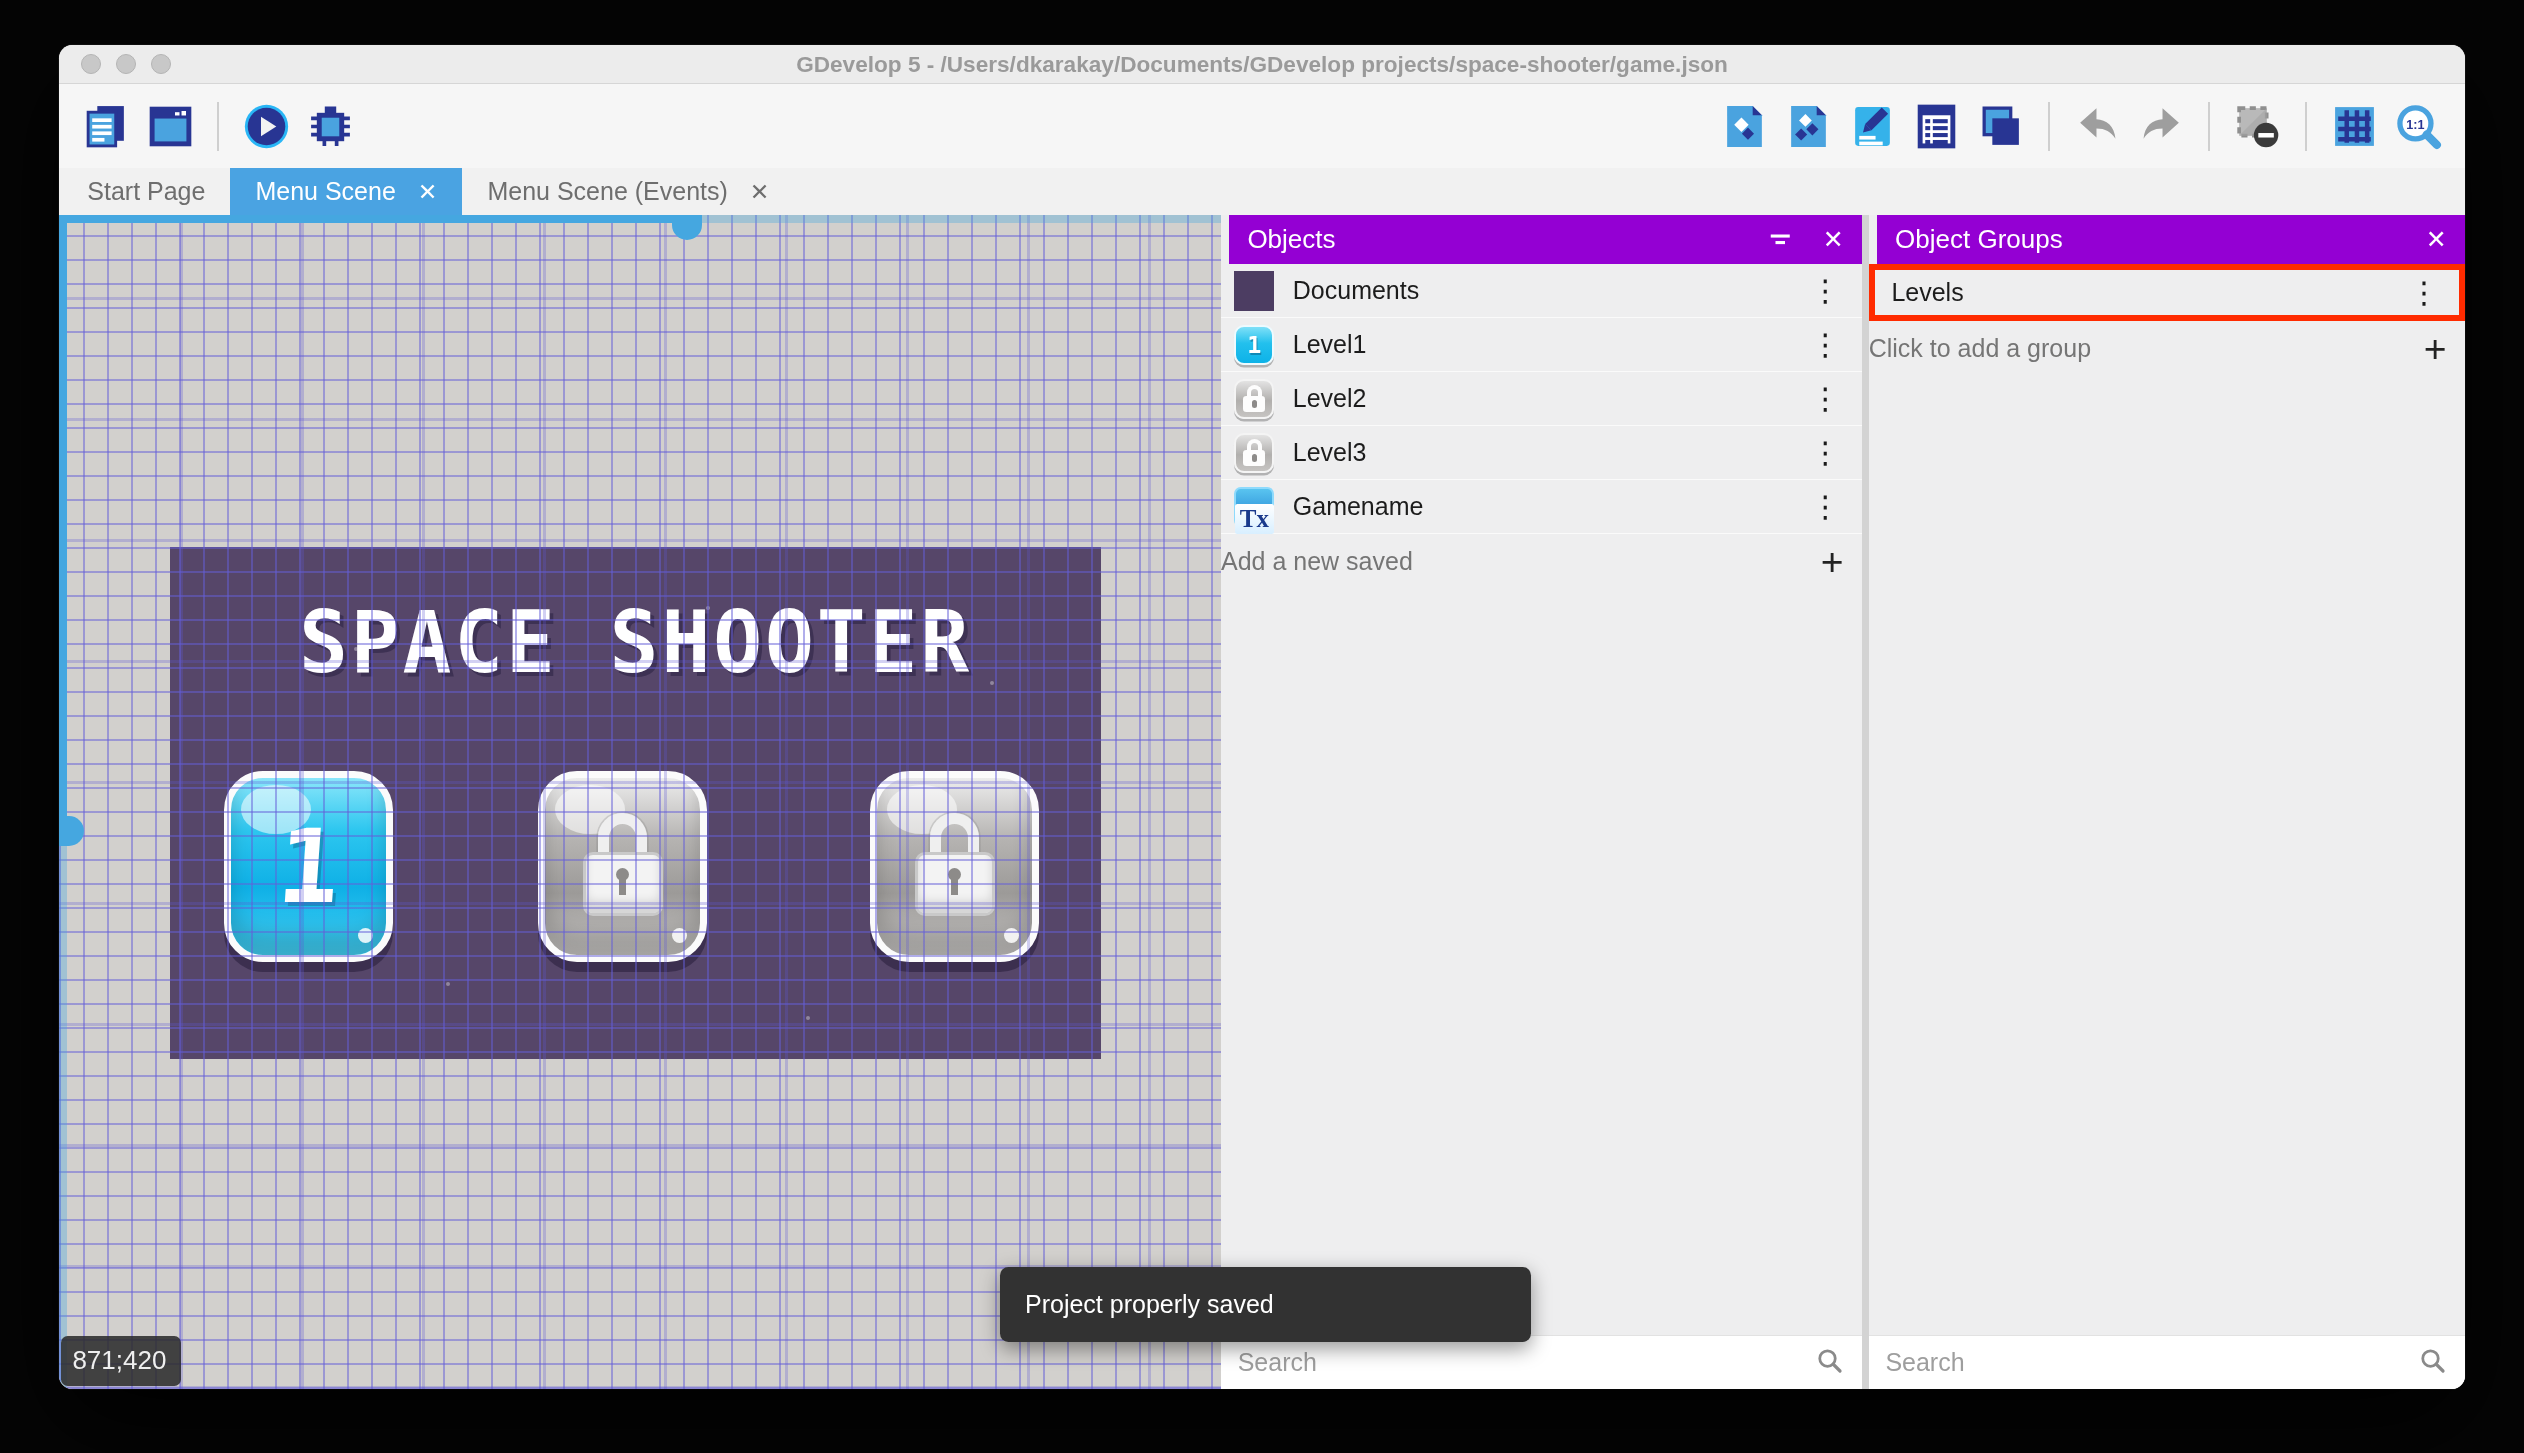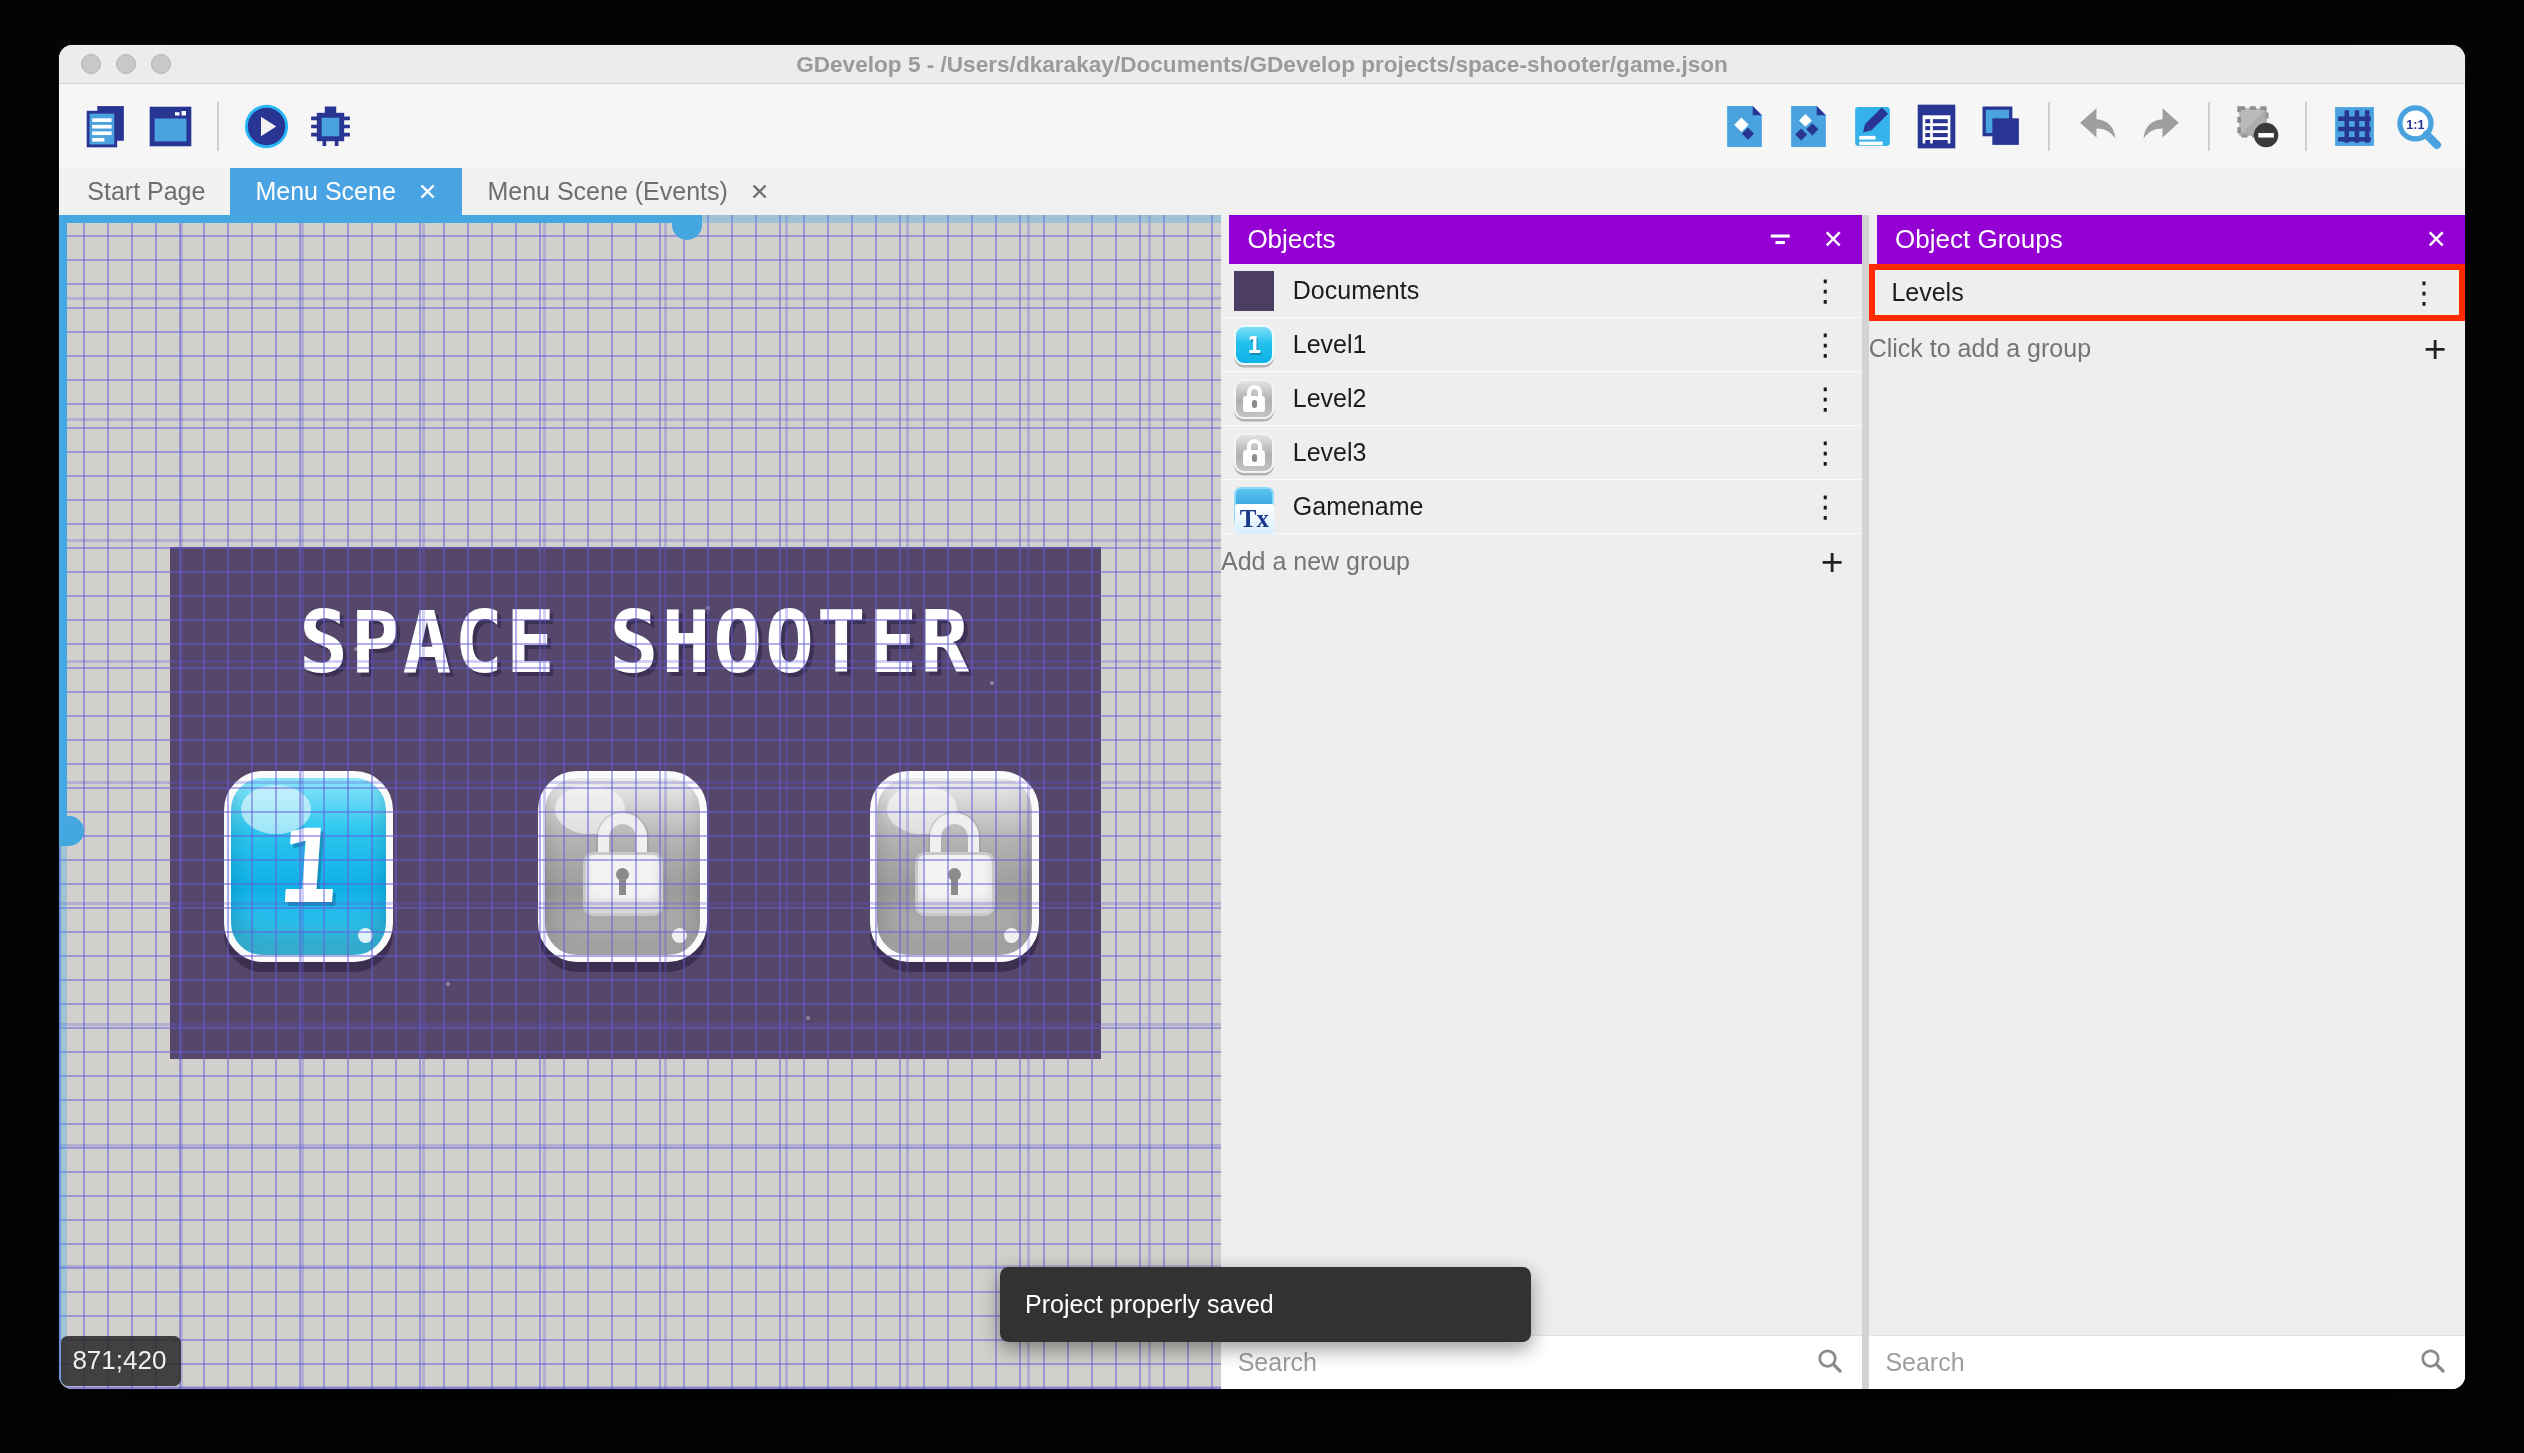--- a/index.html
+++ b/index.html
@@ -398,21 +398,21 @@
       </div>
       <div class="row">
         <div class="thumb thumb-text">
             <span class="tx">Tx</span>
           </div>
         <span class="row-label">Gamename</span>
         <span class="kebab">⋮</span>
       </div>
 
       <div class="add-row">
-        <span class="add-label">Add a new group</span>
+        <span class="add-label">Add a new saved</span>
         <span class="plus">+</span>
       </div>
 
       <div class="panel-fill"></div>
 
       <div class="search-row">
         <input class="search-input" type="text" placeholder="Search" style="">
         <span class="search-icon">
           <svg viewBox="0 0 24 24">
               <circle cx="10" cy="10" r="6.2" fill="none" stroke="#8a8a8a" stroke-width="2.2"></circle>

